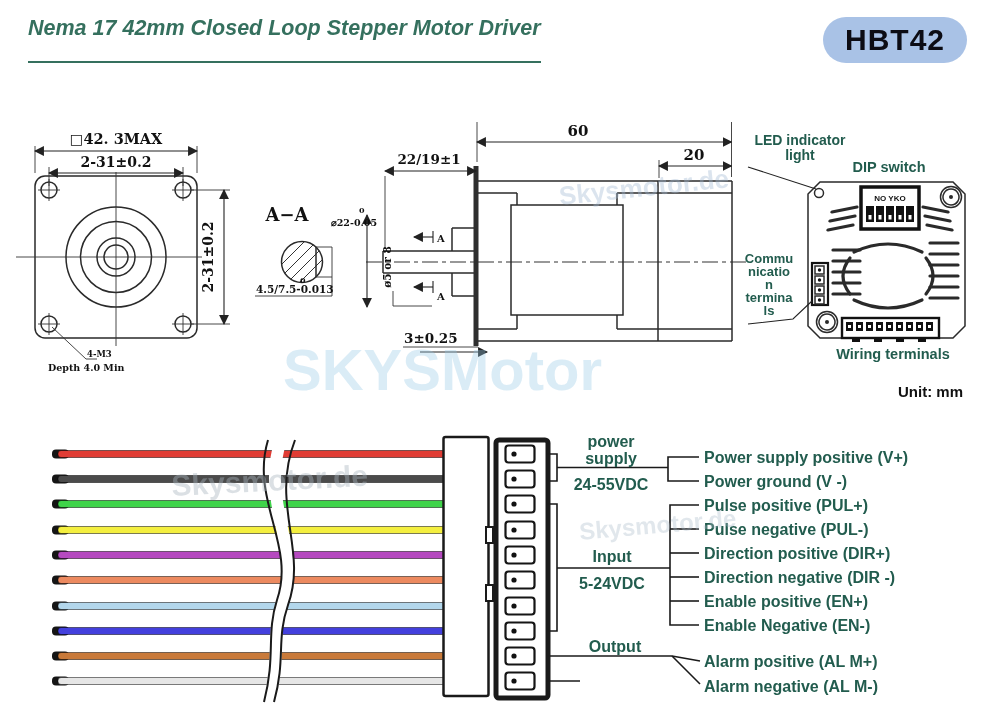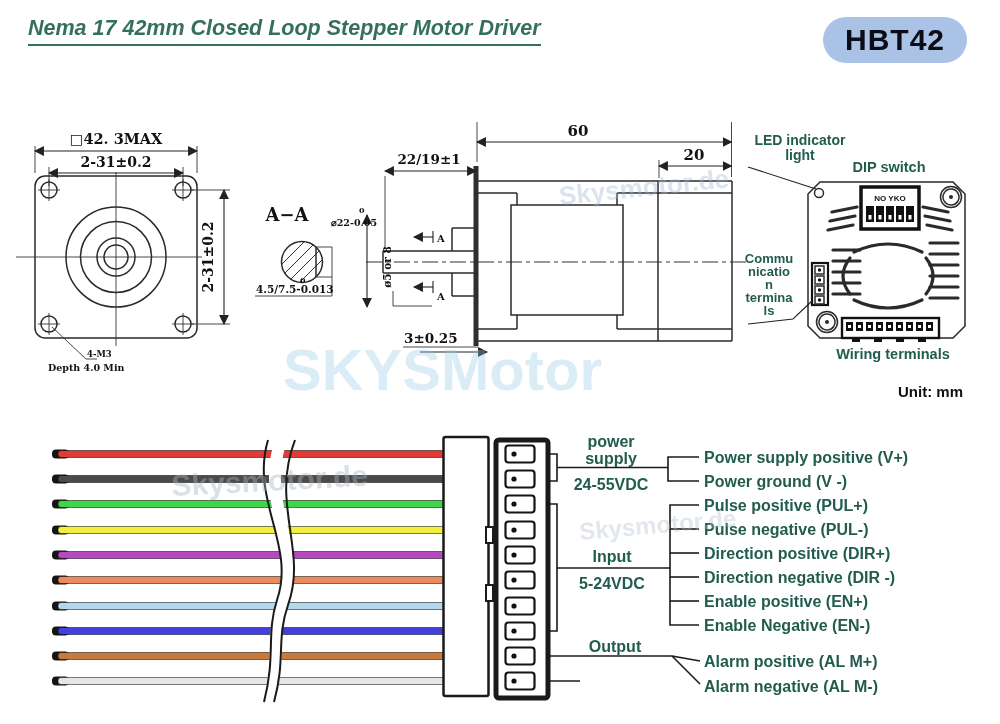--- a/index.html
+++ b/index.html
@@ -1,20 +1,20 @@
 <!DOCTYPE html>
 <html><head>
 <meta charset="utf-8">
 <style>
   html,body{margin:0;padding:0;background:#ffffff;}
   #page{position:relative;width:1000px;height:724px;background:#fff;overflow:hidden;
         font-family:"Liberation Sans",sans-serif;}
   #title{position:absolute;left:28px;top:14px;width:560px;color:#35705e;
          font-size:21.5px;font-weight:bold;font-style:italic;line-height:1.35;}
-  #title .tline{display:inline-block;border-bottom:2px solid #35705e;padding-bottom:1px;}
+  #title .tline{display:inline-block;border-bottom:2px solid #35705e;padding-bottom:18px;}
   #badge{position:absolute;left:823px;top:17px;width:144px;height:46px;background:#a9c2e6;
          border-radius:23px;display:flex;align-items:center;justify-content:center;
          font-size:30px;font-weight:bold;color:#0c0c14;letter-spacing:1px;}
   svg{position:absolute;left:0;top:0;}
   .ol{stroke:#2a2a2a;stroke-width:1.5;fill:none;}
   .thin{stroke:#333;stroke-width:0.9;fill:none;}
   .dim{stroke:#222;stroke-width:1.1;fill:none;}
   .cad{font-family:"DejaVu Serif",serif;font-weight:bold;fill:#111;}
   .teal{fill:#225c4e;font-weight:bold;}
   .sig{font-size:16px;}

